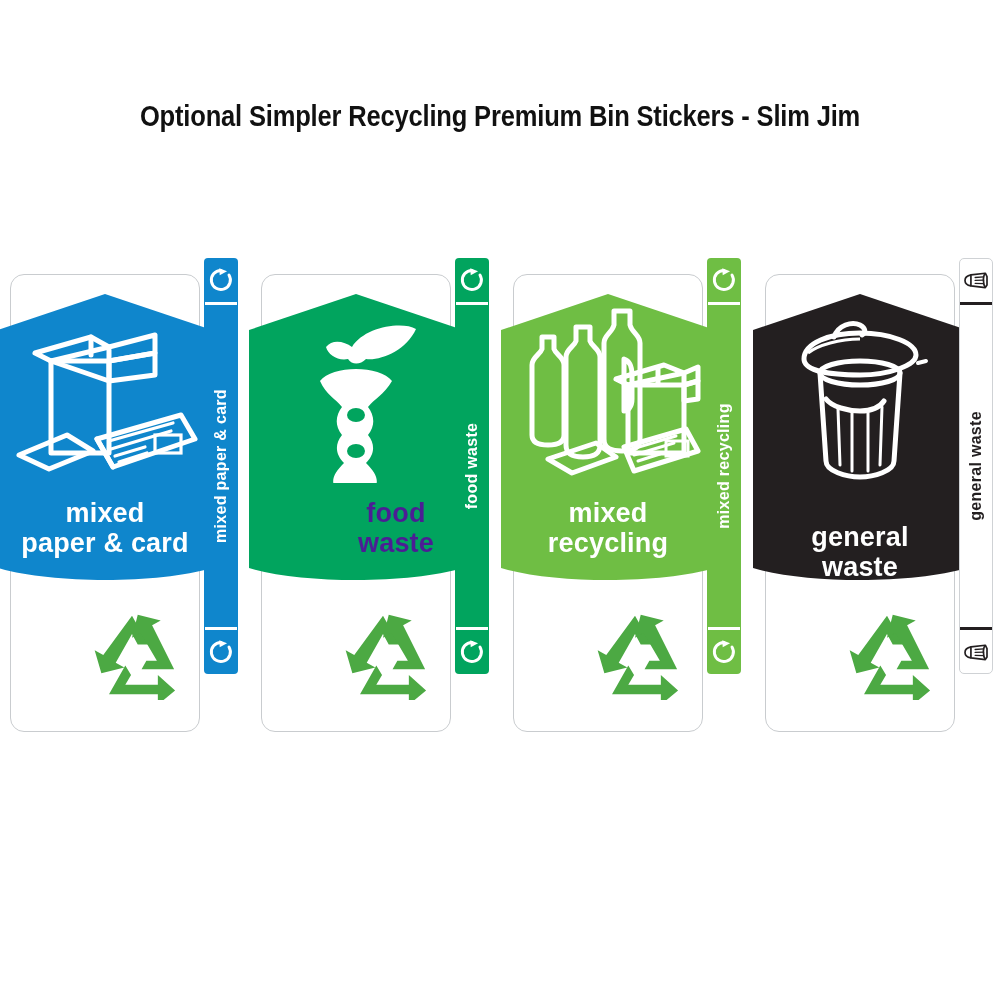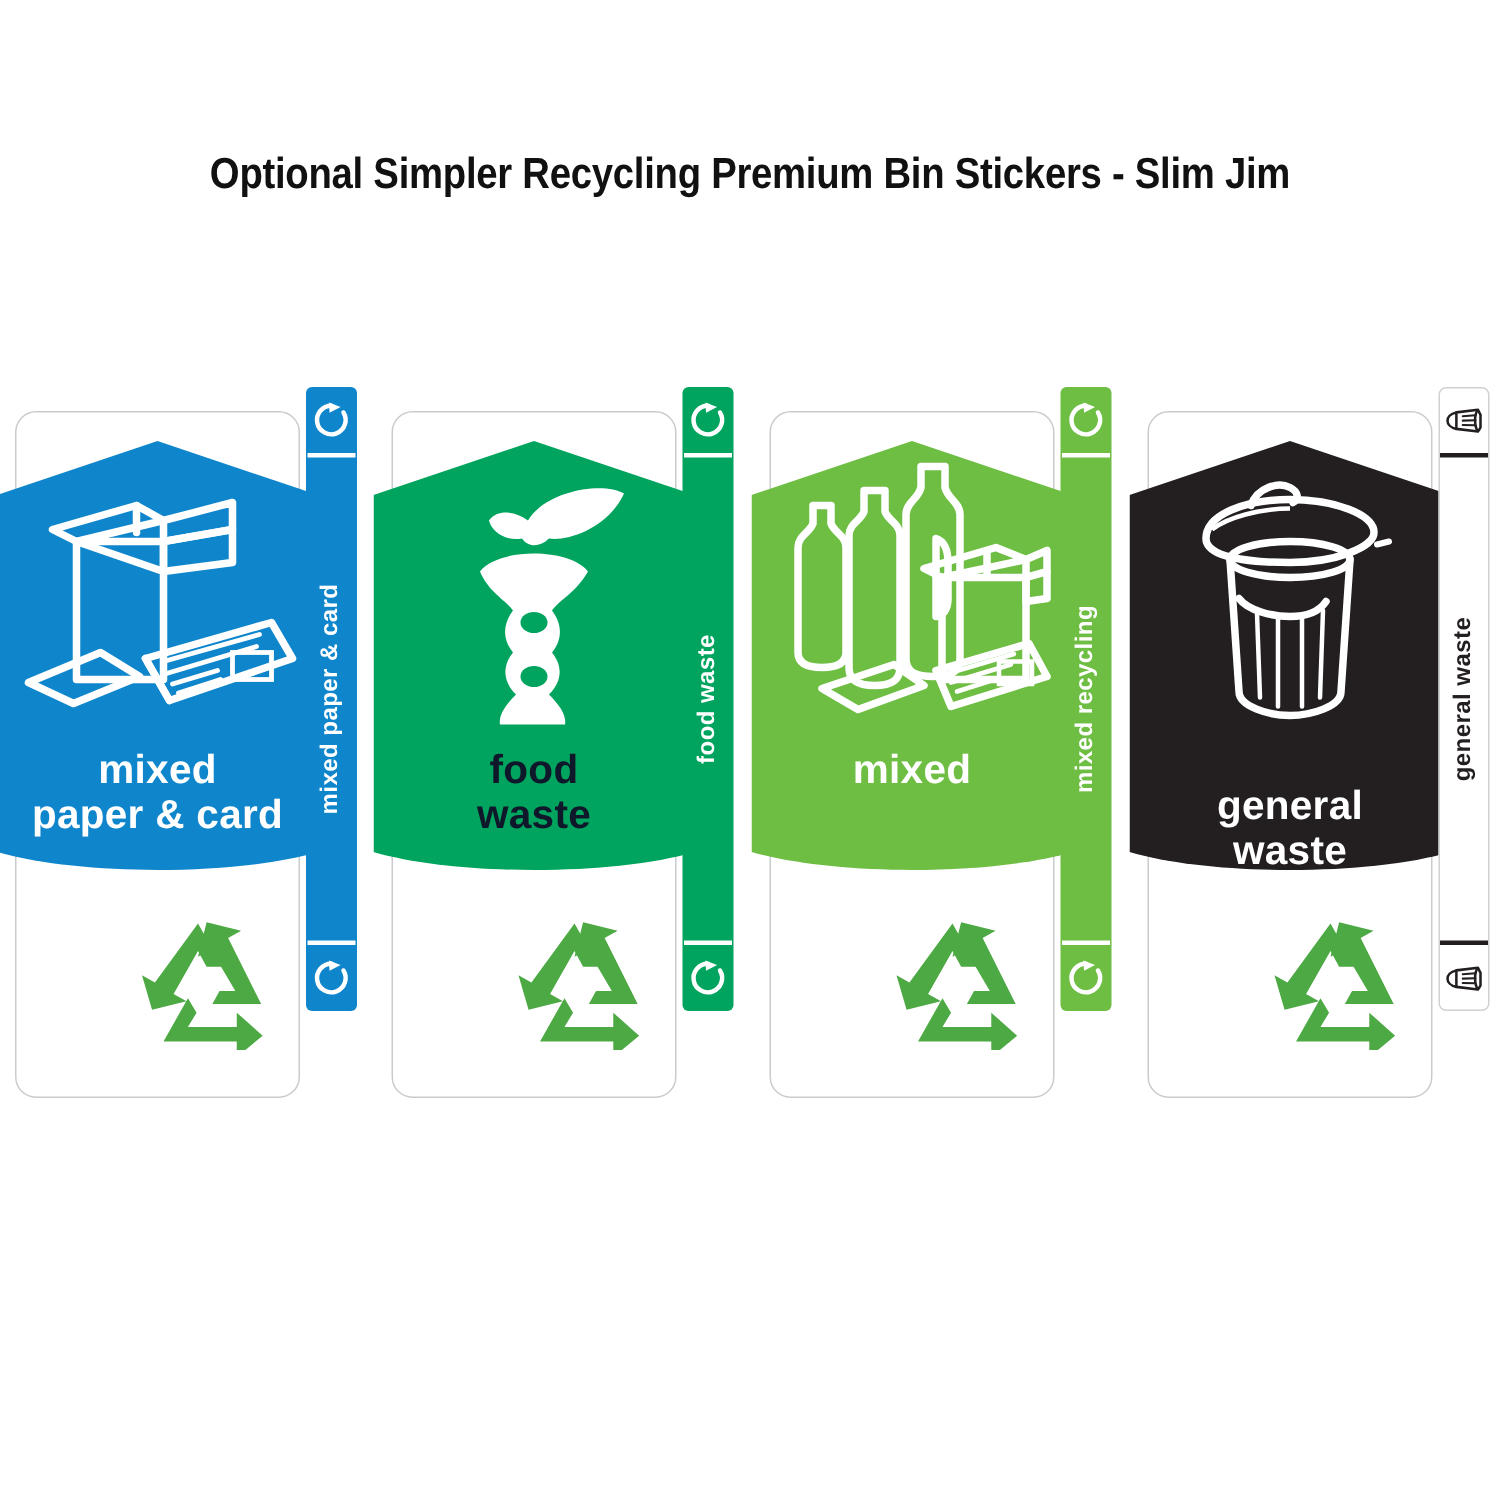--- a/index.html
+++ b/index.html
@@ -235,21 +235,21 @@
         <path d="M96 44 C108 24 146 18 160 26 C150 48 124 58 110 56 C104 62 96 62 92 56 C82 58 72 52 70 44 C76 36 88 38 96 44 Z"></path>
         <path d="M64 78 C76 62 124 62 136 78 C128 92 118 96 112 104 C118 112 120 122 112 132 C120 142 118 152 110 160 C120 170 124 178 118 186
                  C100 194 96 194 80 186 C74 178 78 170 88 160 C80 152 78 142 86 132 C78 122 80 112 86 104 C80 96 70 92 64 78 Z"></path>
       </g>
       <g fill="#01A45E">
         <ellipse cx="100" cy="112" rx="9" ry="7"></ellipse>
         <ellipse cx="100" cy="148" rx="9" ry="7"></ellipse>
       </g>
     </svg>
         </div>
-        <div class="front-label" style="color: #0f172a;">
+        <div class="front-label" style="color: #4c1d95; padding-left: 40px;">
           <span class="ln">food</span>
           <span class="ln">waste</span>
         </div>
         <div class="mobius">
           <svg viewBox="0 0 100 94" xmlns="http://www.w3.org/2000/svg">
     <g fill="#4CA943">
       <path d="M50 6 L67 36 L56 36 L50 25 L33 55 L42 60 L18 66 L11 42 L20 47 Z"></path>
       <path d="M94 62 L60 62 L65 53 L76 53 L59 24 L50 29 L56 5 L80 11 L71 16 Z"></path>
       <path d="M26 88 L43 58 L49 68 L43 78 L77 78 L77 68 L95 84 L77 99 L77 88 Z"></path>
     </g>
@@ -305,20 +305,21 @@
       <g stroke="#ffffff" stroke-width="3" stroke-linecap="round">
         <path d="M124 146 L168 133"></path>
         <path d="M126 152 L166 140"></path>
         <path d="M130 158 L152 151"></path>
       </g>
       <rect x="158" y="138" width="22" height="15" fill="none" stroke="#ffffff" stroke-width="3"></rect>
     </svg>
         </div>
         <div class="front-label" style="color: rgb(255, 255, 255);">
           <span class="ln">mixed</span>
+          <span class="ln">recycling</span>
         </div>
         <div class="mobius">
           <svg viewBox="0 0 100 94" xmlns="http://www.w3.org/2000/svg">
     <g fill="#4CA943">
       <path d="M50 6 L67 36 L56 36 L50 25 L33 55 L42 60 L18 66 L11 42 L20 47 Z"></path>
       <path d="M94 62 L60 62 L65 53 L76 53 L59 24 L50 29 L56 5 L80 11 L71 16 Z"></path>
       <path d="M26 88 L43 58 L49 68 L43 78 L77 78 L77 68 L95 84 L77 99 L77 88 Z"></path>
     </g>
   </svg>
         </div>

